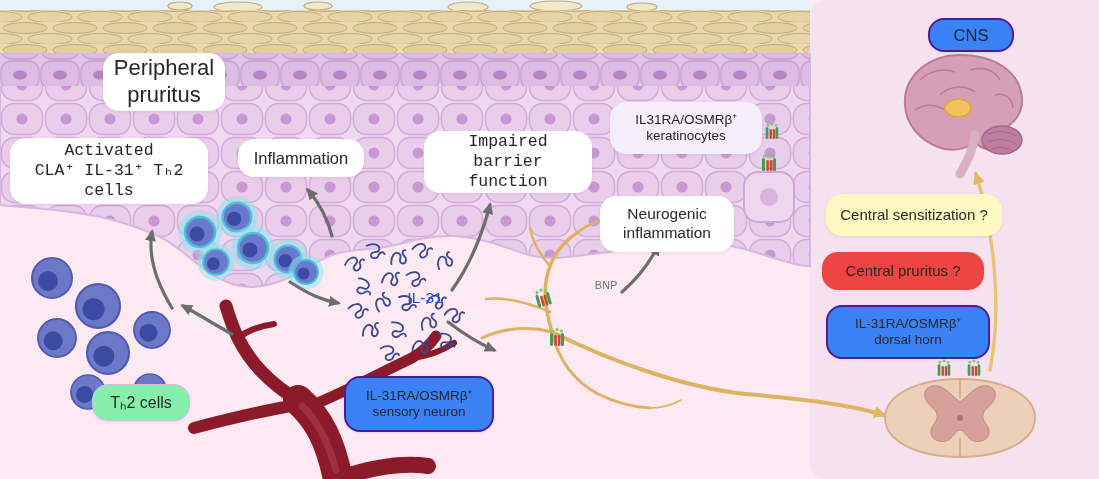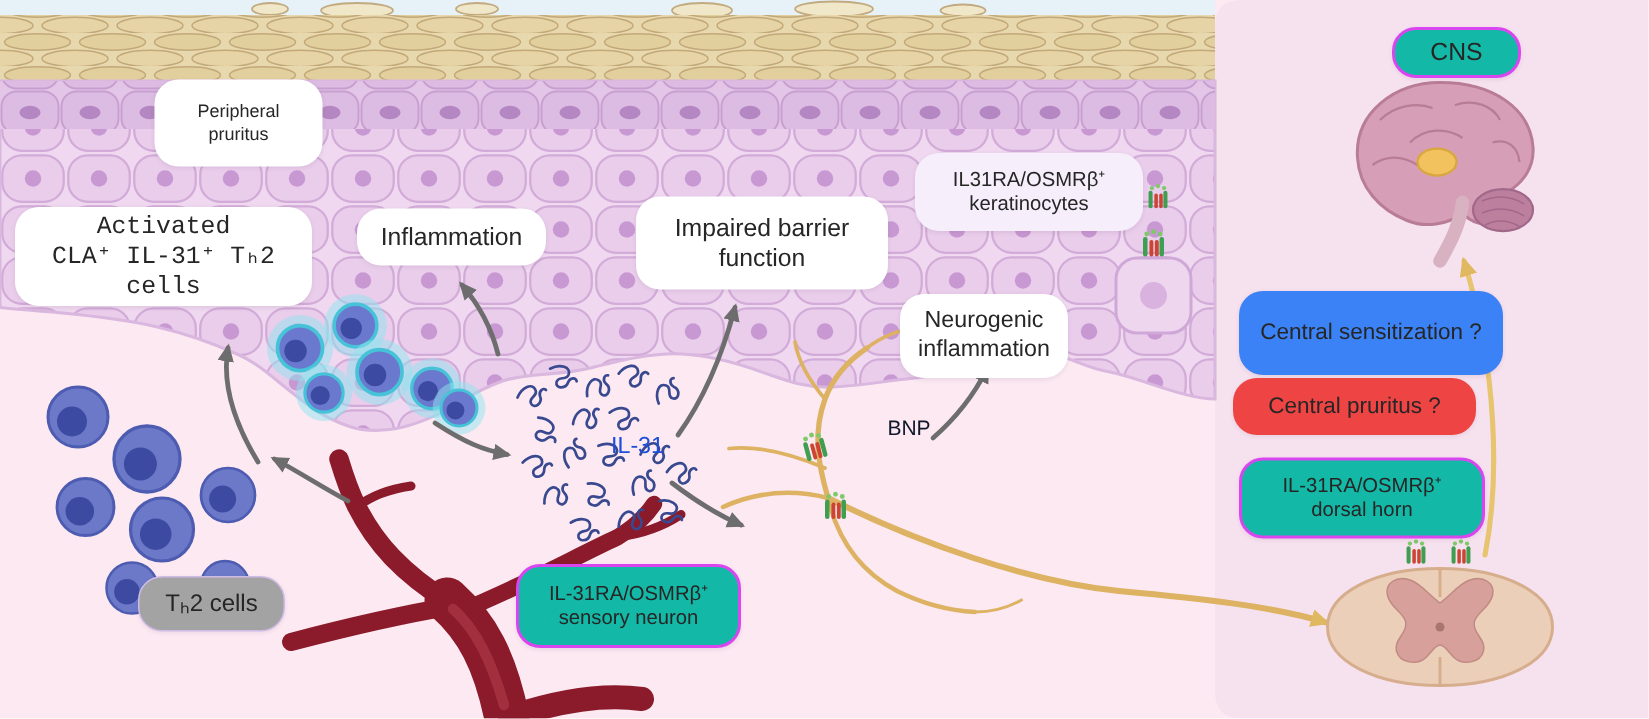--- a/index.html
+++ b/index.html
@@ -10,35 +10,35 @@
   }
   #artwork{position:absolute;left:0;top:0;}
   .lbl{
     position:absolute;display:flex;align-items:center;justify-content:center;
     text-align:center;background:#ffffff;border-radius:16px;color:#262626;
     font-size:16px;line-height:1.22;white-space:pre-line;padding:4px 10px;
     box-sizing:border-box;box-shadow:0 1px 3px rgba(90,60,90,.10);
   }
   .plain{background:transparent;box-shadow:none;padding:0;border-radius:0;}
   .lav{background:#f6eefb;}
-  .gold{background:#14b8a6;border:2px solid #d946ef;}
-  #lbl-peripheral{left:103px;top:53px;width:112px;height:58px;font-size:12px;}
+  .gold{background:#3b82f6;border:2px solid #4c1d95;}
+  #lbl-peripheral{left:103px;top:53px;width:122px;height:58px;font-size:22px;}
   #lbl-activated{left:10px;top:138px;width:198px;height:66px;font-size:16.5px;font-family:Liberation Mono, monospace;}
   #lbl-inflammation{left:238px;top:139px;width:126px;height:38px;font-size:16.5px;}
-  #lbl-impaired{left:424px;top:131px;width:168px;height:62px;font-size:16.5px;}
+  #lbl-impaired{left:424px;top:131px;width:168px;height:62px;font-size:16.5px;font-family:Liberation Mono, monospace;}
   #lbl-keratinocytes{left:610px;top:102px;width:152px;height:52px;font-size:13.5px;}
-  #lbl-neurogenic{left:600px;top:196px;width:112px;height:56px;font-size:15.5px;}
+  #lbl-neurogenic{left:600px;top:196px;width:134px;height:56px;font-size:15.5px;}
   #lbl-il31{left:394px;top:287px;width:62px;height:22px;font-size:15.5px;color:#1d4ed8;}
-  #lbl-bnp{left:580px;top:275px;width:52px;height:22px;font-size:14px;color:#0f172a;}
+  #lbl-bnp{left:580px;top:275px;width:52px;height:22px;font-size:11px;color:#737373;}
   #lbl-neuronal{left:682px;top:318px;width:112px;height:54px;font-size:15.5px;}
-  #lbl-th2{left:92px;top:384px;width:98px;height:37px;background:#a3a3a3;border:1.5px solid #cfbce6;font-size:16px;}
+  #lbl-th2{left:92px;top:384px;width:98px;height:37px;background:#86efac;border:1.5px solid #cfbce6;font-size:16px;}
   #lbl-sensory{left:344px;top:376px;width:150px;height:56px;font-size:13.5px;}
   #lbl-pruritic{left:552px;top:417px;width:158px;height:54px;font-size:15.5px;}
   #lbl-cns{left:928px;top:18px;width:86px;height:34px;font-size:16.5px;}
-  #lbl-central-sens{left:826px;top:194px;width:176px;height:56px;font-size:15px;white-space:nowrap;background:#3b82f6;}
+  #lbl-central-sens{left:826px;top:194px;width:176px;height:42px;font-size:15px;white-space:nowrap;background:#fef9c3;}
   #lbl-central-prur{left:822px;top:252px;width:162px;height:38px;font-size:15px;white-space:nowrap;background:#ef4444;}
   #lbl-dorsal{left:826px;top:305px;width:164px;height:54px;font-size:13.5px;}
 </style>
 </head>
 <body>
 
 <div id="stage">
 
 <svg id="artwork" width="1099" height="479" viewBox="0 0 1099 479">
   <defs>

